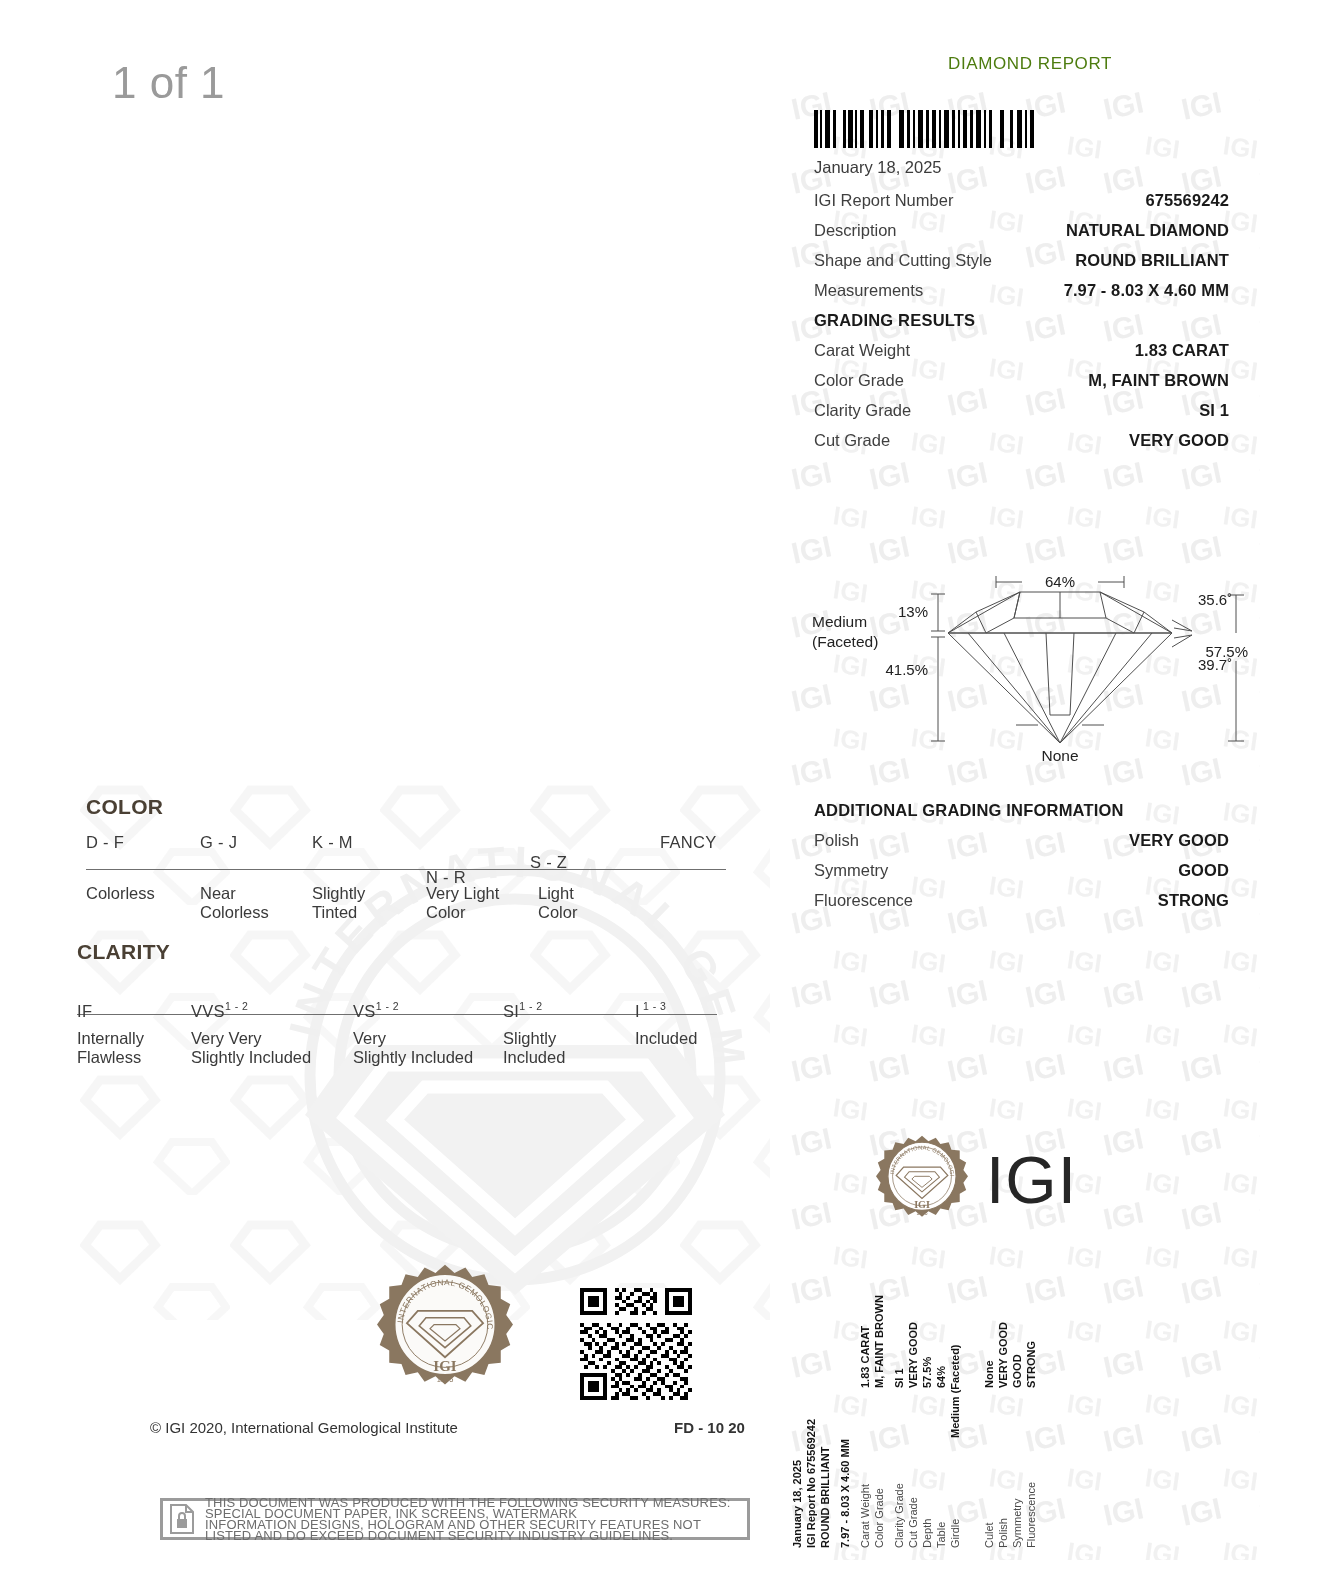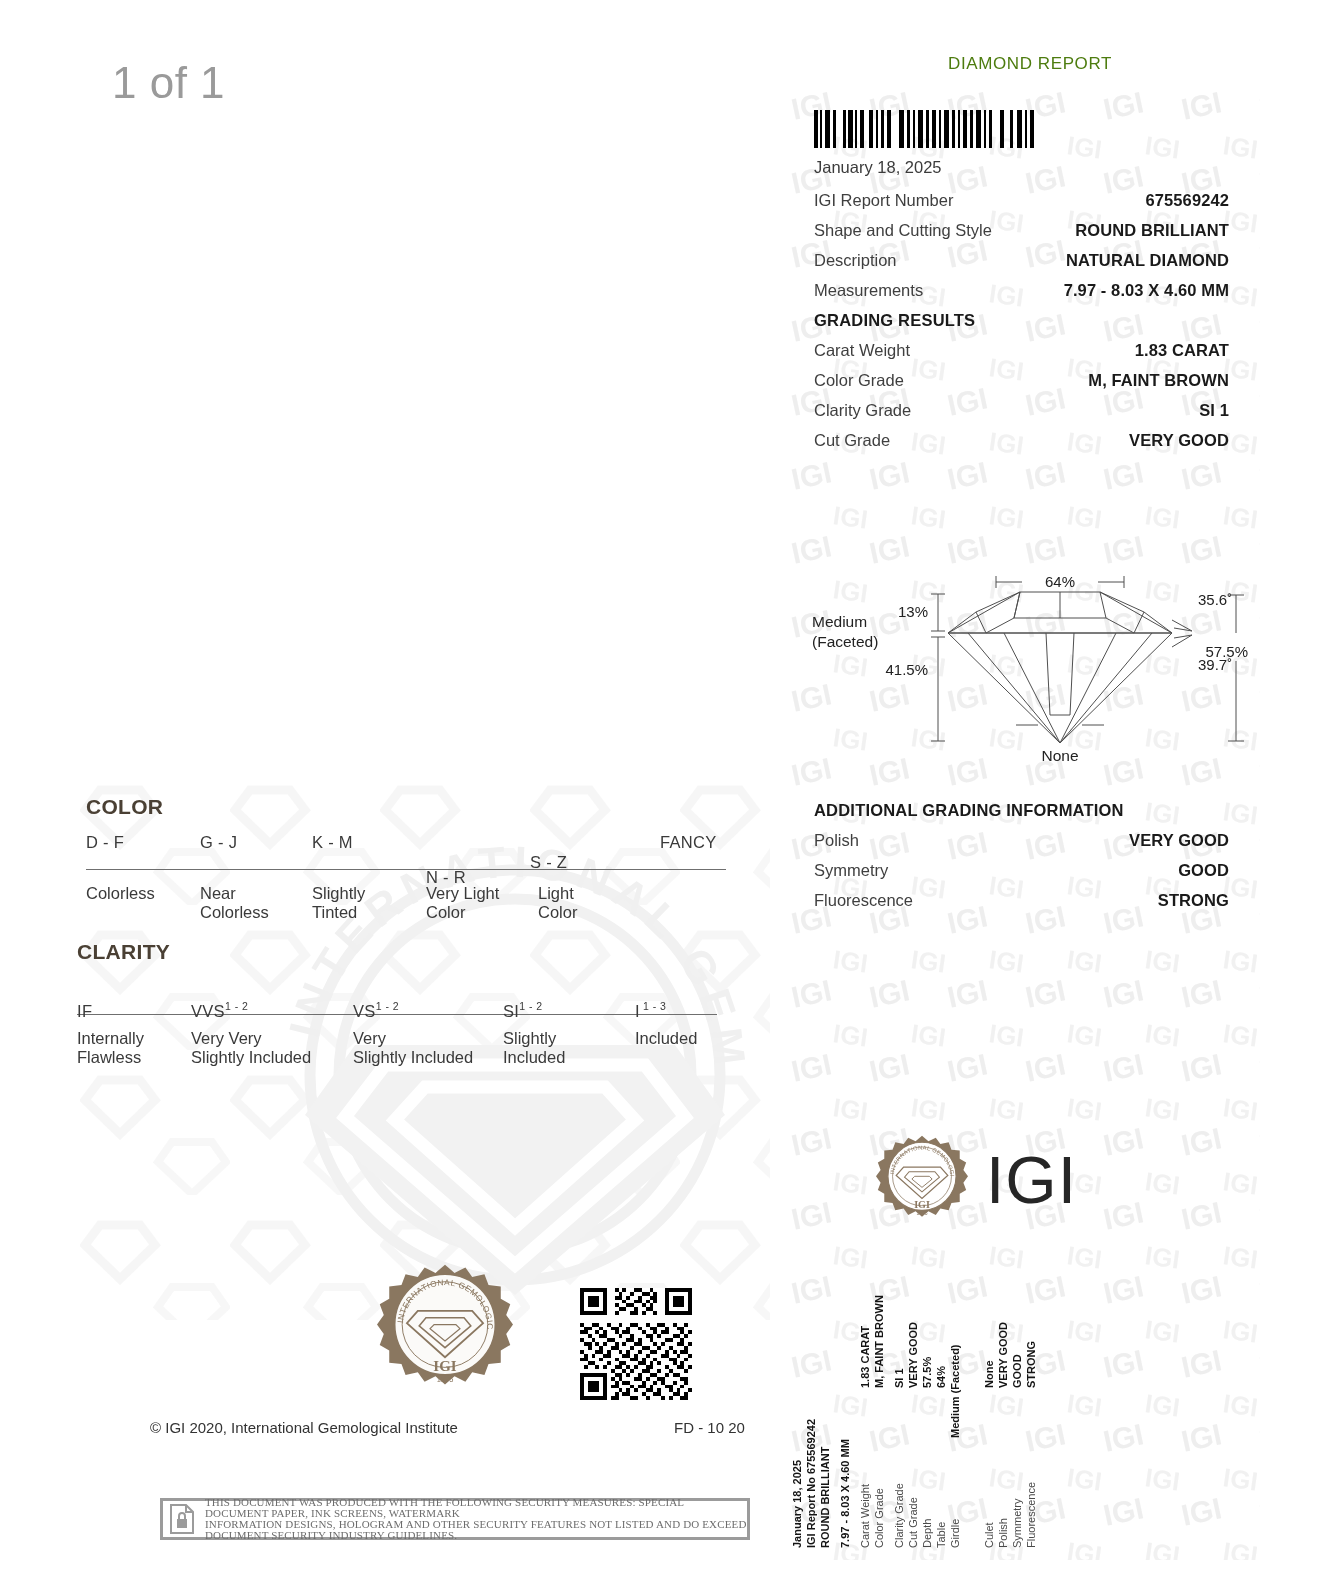--- a/index.html
+++ b/index.html
@@ -164,41 +164,41 @@
     top: 1419px;
     font-size: 15px;
     color: #333333;
   }
   .form-code {
     position: absolute;
     left: 674px;
     top: 1419px;
     font-size: 15px;
     color: #333333;
+    font-weight: bold;
   }
 
   .security-box {
     position: absolute;
     left: 160px;
     top: 1498px;
     width: 590px;
     height: 42px;
     border: 3px solid #9b9b9b;
     box-sizing: border-box;
     display: flex;
     align-items: center;
     background: #ffffff;
   }
   .sec-icon { margin-left: 6px; margin-right: 10px; flex: 0 0 auto; }
   .sec-text {
-    font-size: 11px;
+    font-size: 13px;
     line-height: 11px;
     color: #6d6d6d;
     letter-spacing: 0.15px;
-    font-family: Liberation Serif, serif;
   }
 
   
   .vstrip {
     position: absolute;
     left: 790px;
     top: 1268px;
     width: 400px;
     height: 280px;
   }
@@ -299,26 +299,26 @@
   </svg>
 
   <div class="issue-date">January 18, 2025</div>
 
   <div class="kv-block" style="top:185px;">
     <div class="kv-row">
       <span class="k">IGI Report Number</span>
       <span class="v">675569242</span>
     </div>
     <div class="kv-row">
+      <span class="k">Description</span>
+      <span class="v">NATURAL DIAMOND</span>
+    </div>
+    <div class="kv-row">
       <span class="k">Shape and Cutting Style</span>
       <span class="v">ROUND BRILLIANT</span>
-    </div>
-    <div class="kv-row">
-      <span class="k">Description</span>
-      <span class="v">NATURAL DIAMOND</span>
     </div>
     <div class="kv-row">
       <span class="k">Measurements</span>
       <span class="v">7.97 - 8.03 X 4.60 MM</span>
     </div>
     <div class="kv-head">GRADING RESULTS</div>
     <div class="kv-row">
       <span class="k">Carat Weight</span>
       <span class="v">1.83 CARAT</span>
     </div>

